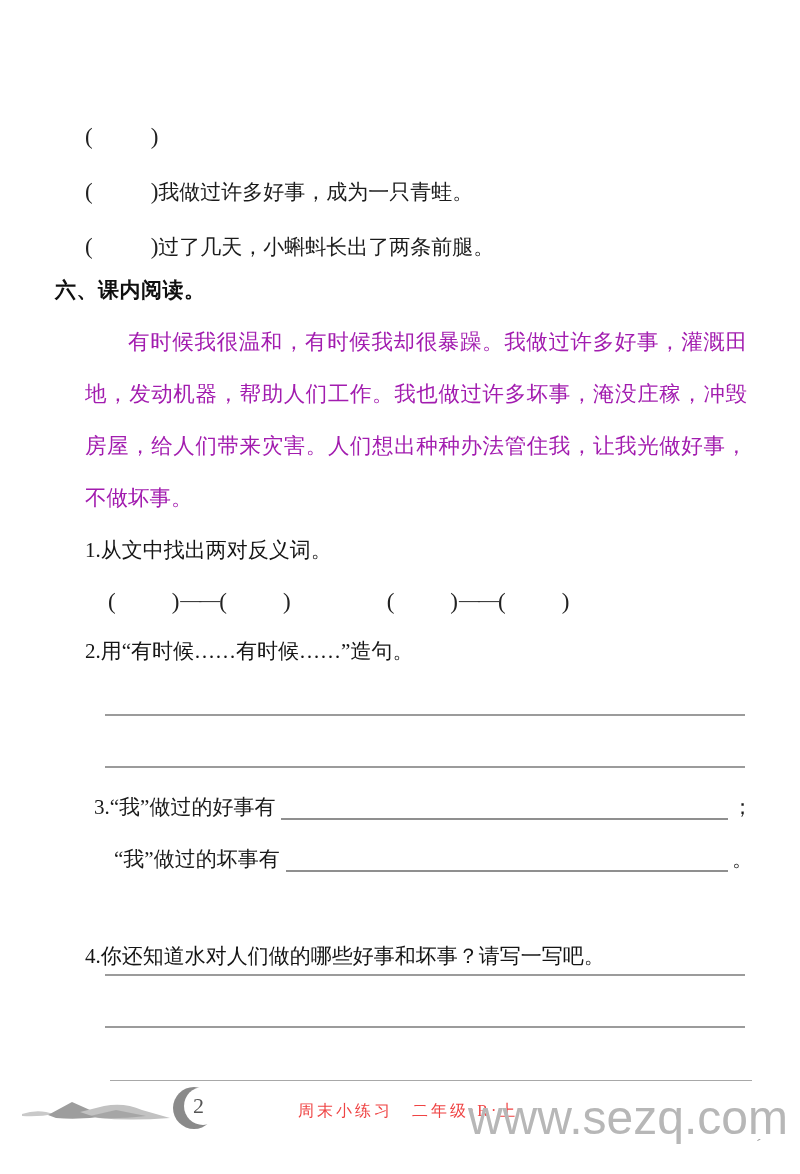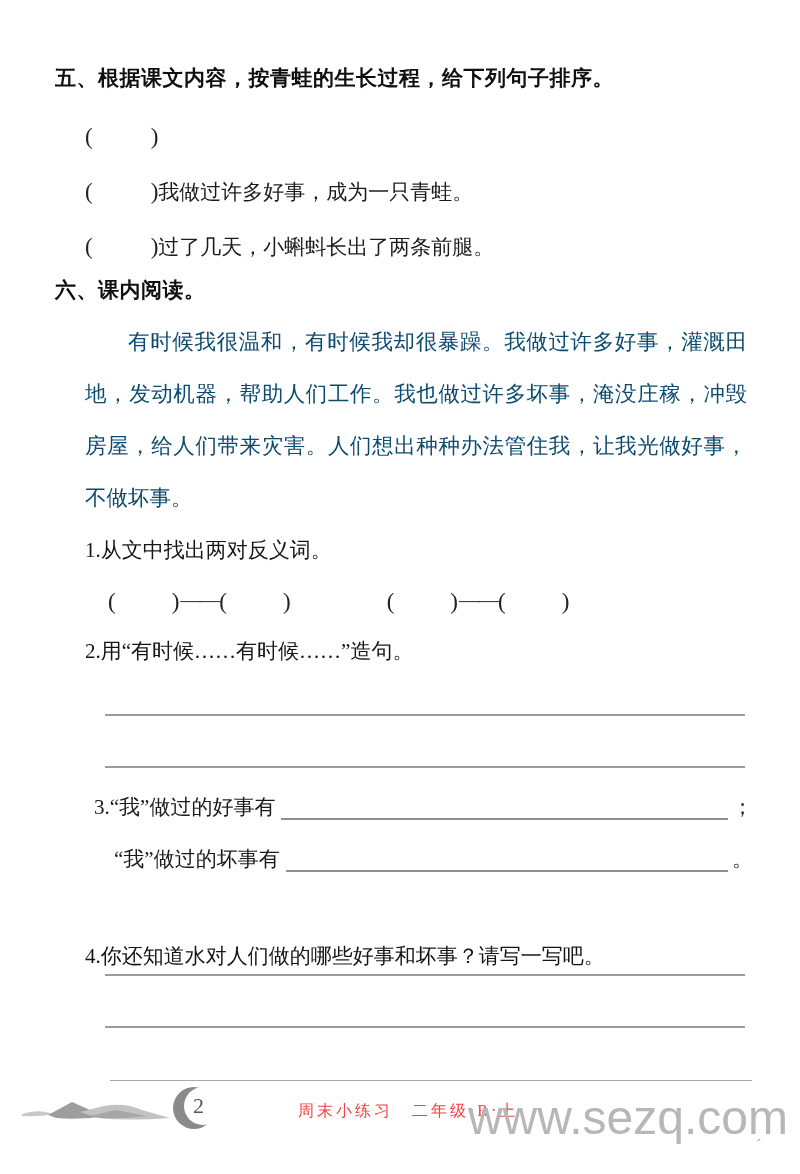--- a/index.html
+++ b/index.html
@@ -24,21 +24,21 @@
   .seq-item {
     position:absolute; left:85px; display:flex; align-items:baseline;
     font-size:21px; white-space:nowrap;
   }
   .paren { font-size:23px; color:#222; }
   .paren-gap { display:inline-block; width:58px; height:26px; }
 
   
   .passage {
     position:absolute; left:85px; top:316px; width:662px;
-    font-size:21.5px; line-height:52px; color:#0c4a6e;
+    font-size:21.5px; line-height:52px; color:#a21caf;
     text-align:justify; text-indent:2em; word-break:break-all;
   }
 
   .q { position:absolute; left:85px; font-size:21px; white-space:nowrap; color:#151515; }
   .q1 { top:536px; }
   .q2 { top:637px; }
   .q4 { top:898px;margin-top:44px; }
 
   
   .antonym-row { position:absolute; left:108px; top:585px; display:flex; font-size:22px; }
@@ -83,21 +83,20 @@
     font-family:"Liberation Sans","DejaVu Sans",sans-serif;
     font-size:48px; color:#b7b7b7; white-space:nowrap;
   }
   .stray-mark { position:absolute; left:755px; top:1136px; font-size:16px; color:#9a9a9a; transform:rotate(12deg); }
 </style>
 </head>
 <body>
 
 <div class="page">
 
-  <div class="sec-title s5-title">五、根据课文内容，按青蛙的生长过程，给下列句子排序。</div>
 
   <div class="seq-item" style="top:118px">
     <span class="paren">(</span>
     <span class="paren-gap"></span>
     <span class="paren">)</span>
   </div>
   <div class="seq-item" style="top:173px">
     <span class="paren">(</span>
     <span class="paren-gap"></span>
     <span class="paren">)</span>

